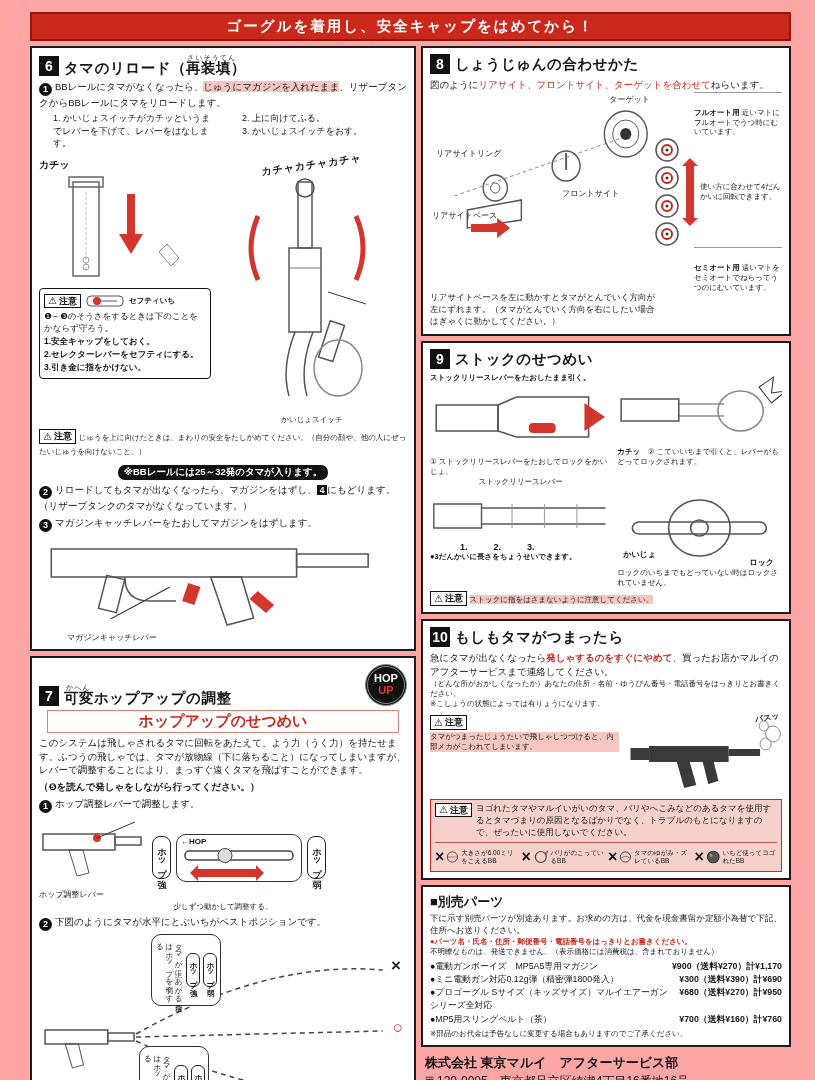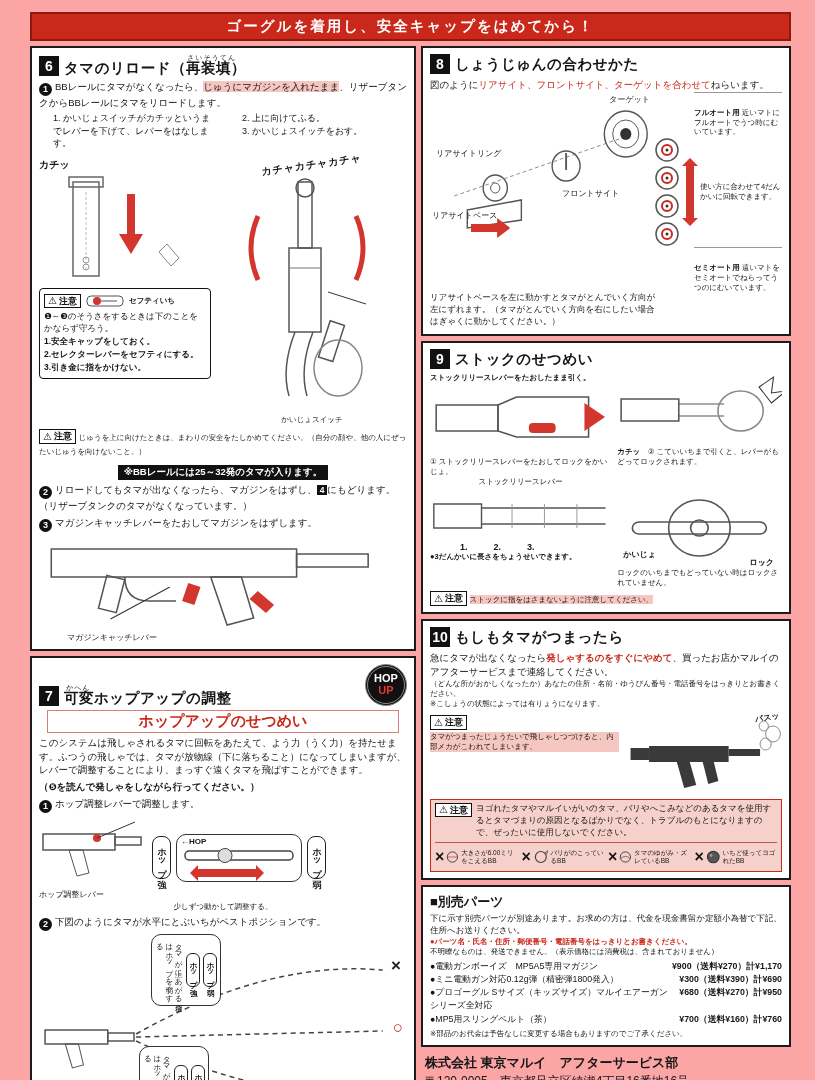--- a/index.html
+++ b/index.html
@@ -23,21 +23,21 @@
   .furi { font-size:7px; align-self:flex-end; margin-right:10px; letter-spacing:1px; }
   .sec-title { font-weight:bold; font-size:14.5px; letter-spacing:.5px; }
 
   .t { font-size:9.5px; line-height:1.45; }
   .sm { font-size:8.5px; }
   .xs { font-size:7.5px; }
   .b { font-weight:bold; }
   .center { text-align:center; }
   .red { color:#c9281b; }
   .hl { background:#f6c7c1; }
-  .rev { background:#111; color:#fff; font-weight:bold; display:inline-block; padding:1px 6px; font-size:9.5px; }
+  .rev { background:#111; color:#fff; font-weight:bold; display:inline-block; padding:1px 6px; font-size:9.5px;border-radius:7px; }
   .sqi { background:#111; color:#fff; font-weight:bold; font-size:8.5px; padding:0 3px; }
 
   .cn { display:inline-flex; width:13px; height:13px; border-radius:50%; background:#111; color:#fff;
     font-size:9px; font-weight:bold; align-items:center; justify-content:center; margin-right:3px;
     vertical-align:-2px; flex:none; }
   .step { font-size:9.5px; line-height:1.45; margin:3px 0; }
 
   .warn { border:1.5px solid #111; display:inline-flex; gap:2px; padding:0 3px; font-weight:bold;
     font-size:9px; align-items:center; background:#fff; flex:none; }
   .warn .tri { font-size:10px; line-height:1; }

